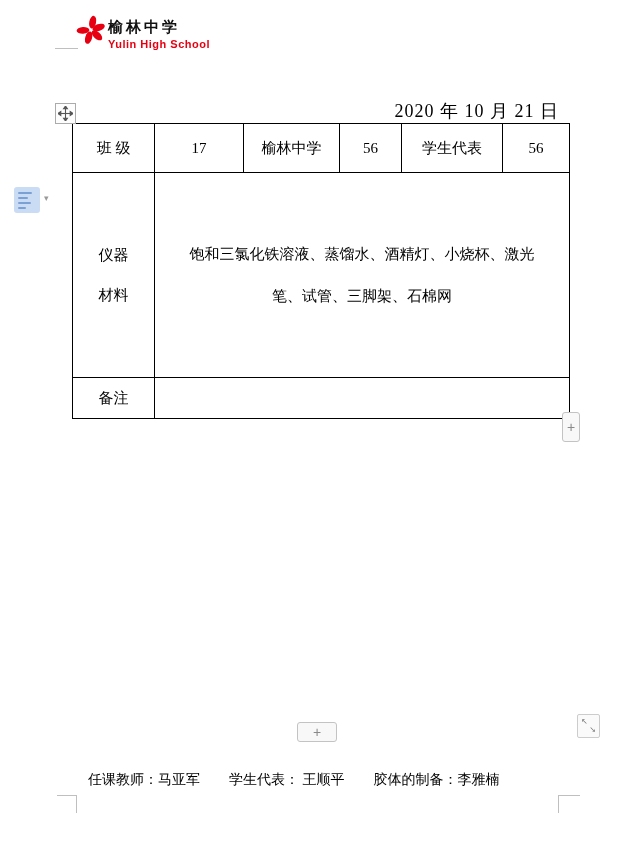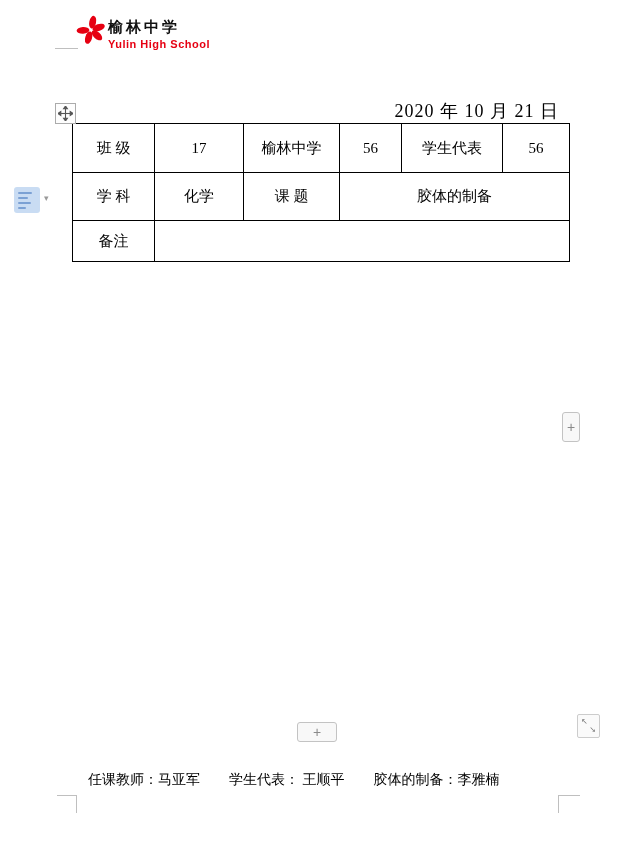--- a/index.html
+++ b/index.html
@@ -99,25 +99,25 @@
     </colgroup>
     <tbody>
       <tr class="r1">
         <td>班 级</td>
         <td>17</td>
         <td>榆林中学</td>
         <td>56</td>
         <td>学生代表</td>
         <td>56</td>
       </tr>
-      <tr class="r2">
-        <td>学 科</td>
-        <td>化学</td>
-        <td>课 题</td>
-        <td colspan="3">胶体的制备</td>
+      <tr class="r3">
+        <td class="ml">仪器
+材料</td>
+        <td colspan="5" class="content-ml">饱和三氯化铁溶液、蒸馏水、酒精灯、小烧杯、激光
+笔、试管、三脚架、石棉网</td>
       </tr>
       <tr class="r6">
         <td>备注</td>
         <td colspan="5"></td>
       </tr>
     </tbody>
   </table>
 
   <div class="signatures">
     <span>任课教师：马亚军</span>

